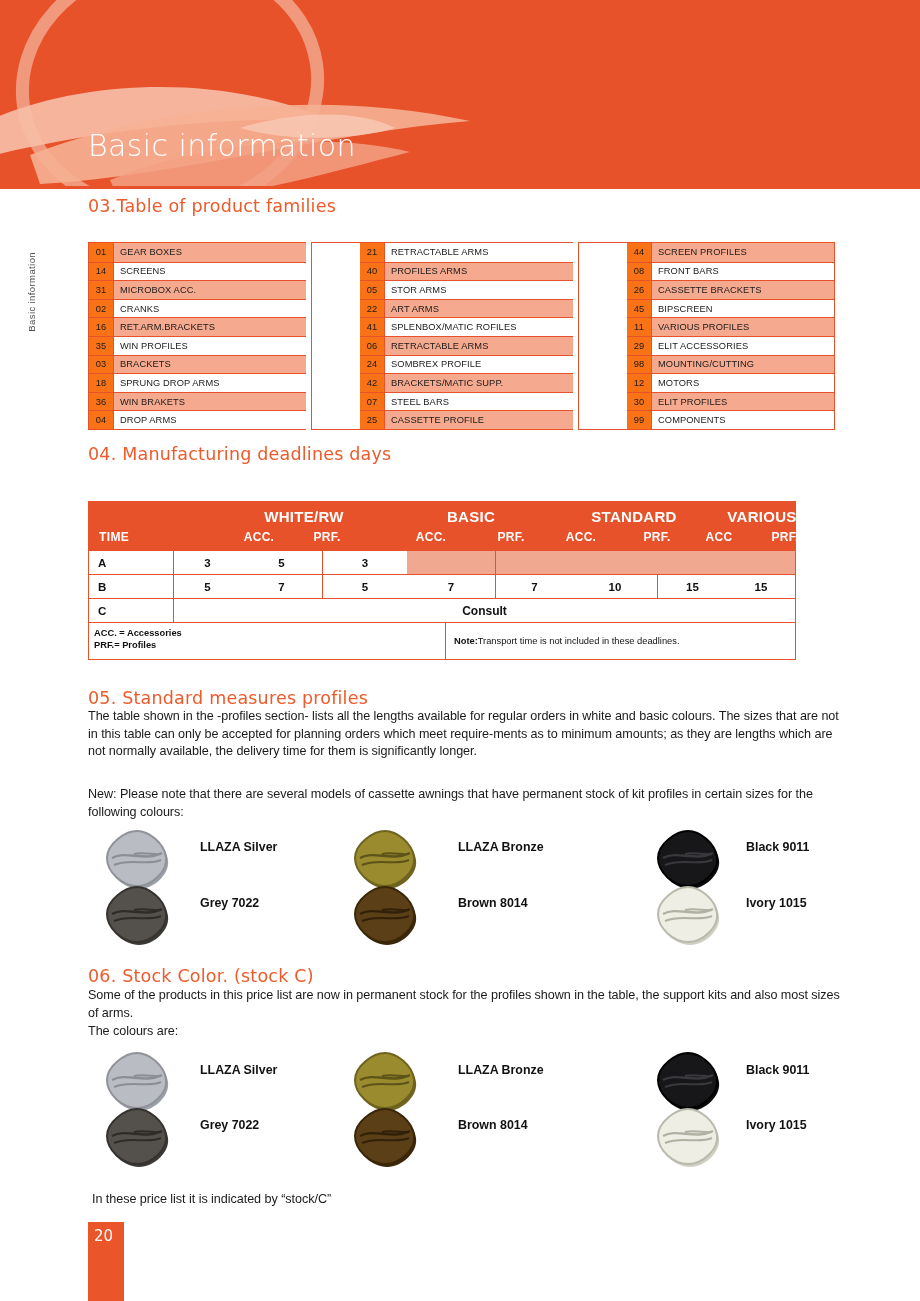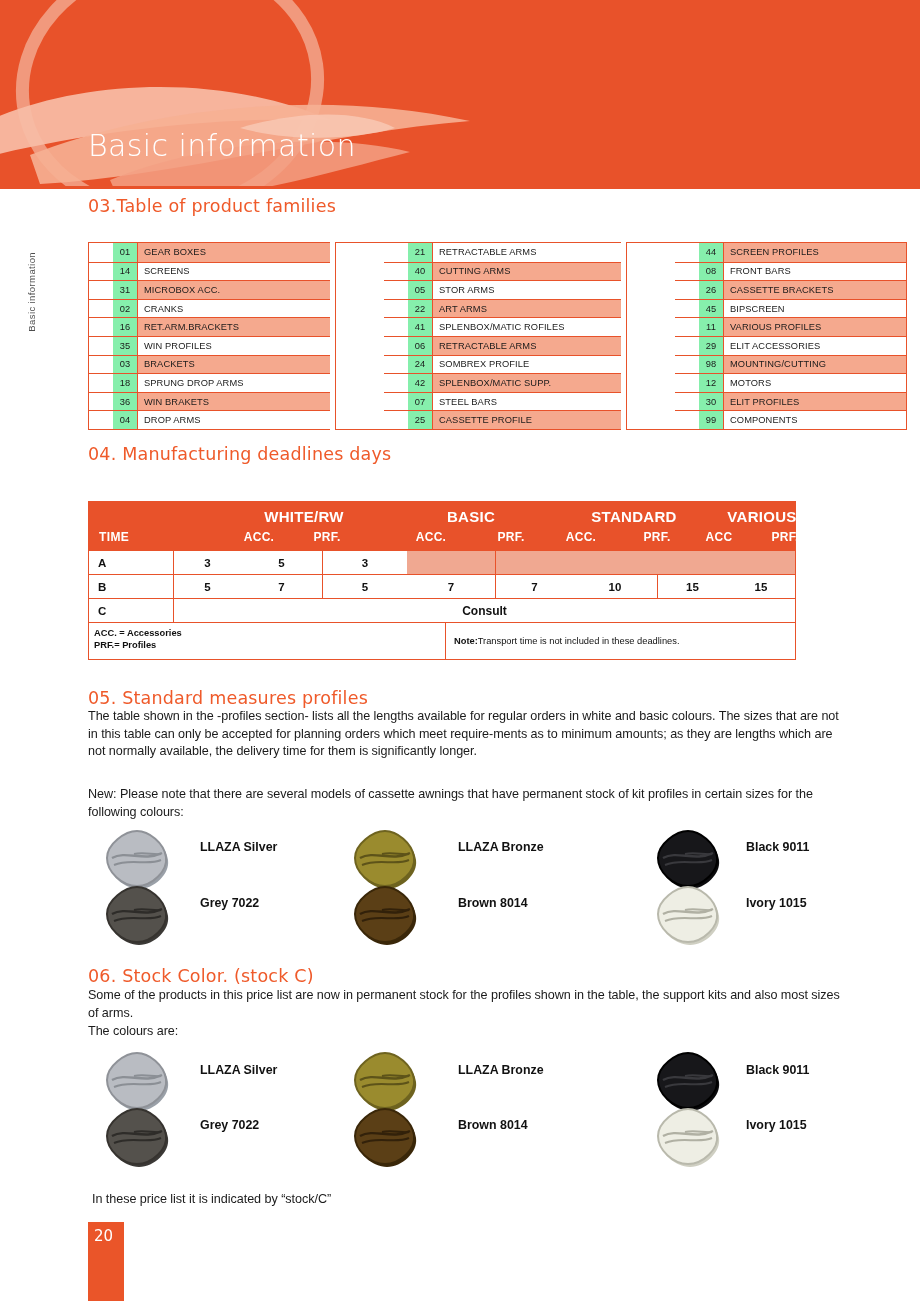--- a/index.html
+++ b/index.html
@@ -46,21 +46,21 @@
   .fam-wrap { position:absolute; left:88px; top:242px; display:flex; gap:0; }
   .fam-col { border:1px solid #e8522a; border-right:none; }
   .fam-col:last-child { border-right:1px solid #e8522a; }
   .fam-col + .fam-col { margin-left:5px; border-left:1px solid #e8522a;padding-left:48px; }
   .fam-row { display:flex; height:18.6px; align-items:stretch; }
   .fam-row + .fam-row { border-top:1px solid #e8522a; }
   .fam-code, .fam-name {
     display:flex; align-items:center;
     font-size:9.3px; color:#1a1a1a; letter-spacing:0.1px;
   }
-  .fam-code { width:24px; justify-content:center; background:#86efac;margin-left:24px; }
+  .fam-code { width:24px; justify-content:center; background:#f97316; }
   .fam-name { padding-left:6px; border-left:1px solid #e8522a; flex:1; white-space:nowrap; }
   .fam-row.alt .fam-name { background:#f5a98e; }
   .col-w1 .fam-name { width:193px; }
   .col-w2 .fam-name { width:189px; }
   .col-w3 .fam-name { width:183px; }
 
   
   .dl-wrap {
     position:absolute; left:88px; top:501px;
     width:708px; border:1px solid #e8522a;
@@ -195,21 +195,21 @@
         </div>
     </div>
 
     <div class="fam-col col-w2">
       <div class="fam-row">
           <div class="fam-code">21</div>
           <div class="fam-name">RETRACTABLE ARMS</div>
         </div>
       <div class="fam-row alt">
           <div class="fam-code">40</div>
-          <div class="fam-name">CUTTING ARMS</div>
+          <div class="fam-name">PROFILES ARMS</div>
         </div>
       <div class="fam-row">
           <div class="fam-code">05</div>
           <div class="fam-name">STOR ARMS</div>
         </div>
       <div class="fam-row alt">
           <div class="fam-code">22</div>
           <div class="fam-name">ART ARMS</div>
         </div>
       <div class="fam-row">
@@ -219,21 +219,21 @@
       <div class="fam-row alt">
           <div class="fam-code">06</div>
           <div class="fam-name">RETRACTABLE ARMS</div>
         </div>
       <div class="fam-row">
           <div class="fam-code">24</div>
           <div class="fam-name">SOMBREX PROFILE</div>
         </div>
       <div class="fam-row alt">
           <div class="fam-code">42</div>
-          <div class="fam-name">SPLENBOX/MATIC SUPP.</div>
+          <div class="fam-name">BRACKETS/MATIC SUPP.</div>
         </div>
       <div class="fam-row">
           <div class="fam-code">07</div>
           <div class="fam-name">STEEL BARS</div>
         </div>
       <div class="fam-row alt">
           <div class="fam-code">25</div>
           <div class="fam-name">CASSETTE PROFILE</div>
         </div>
     </div>

